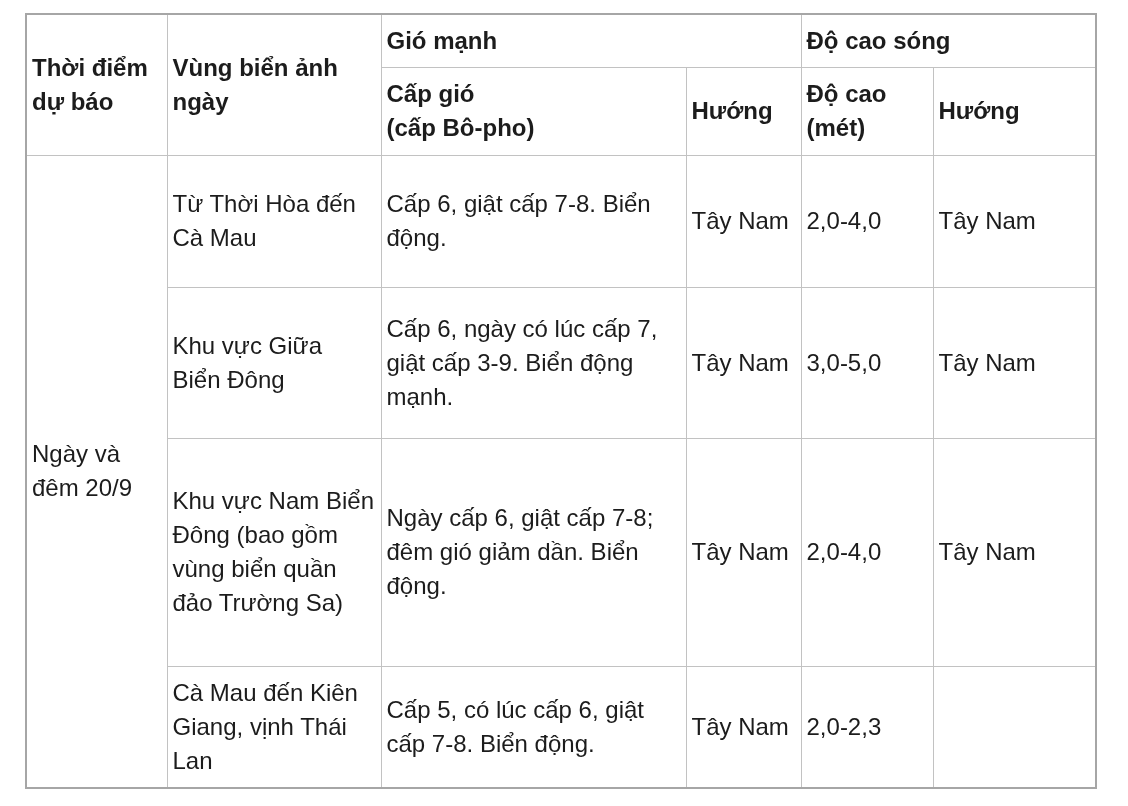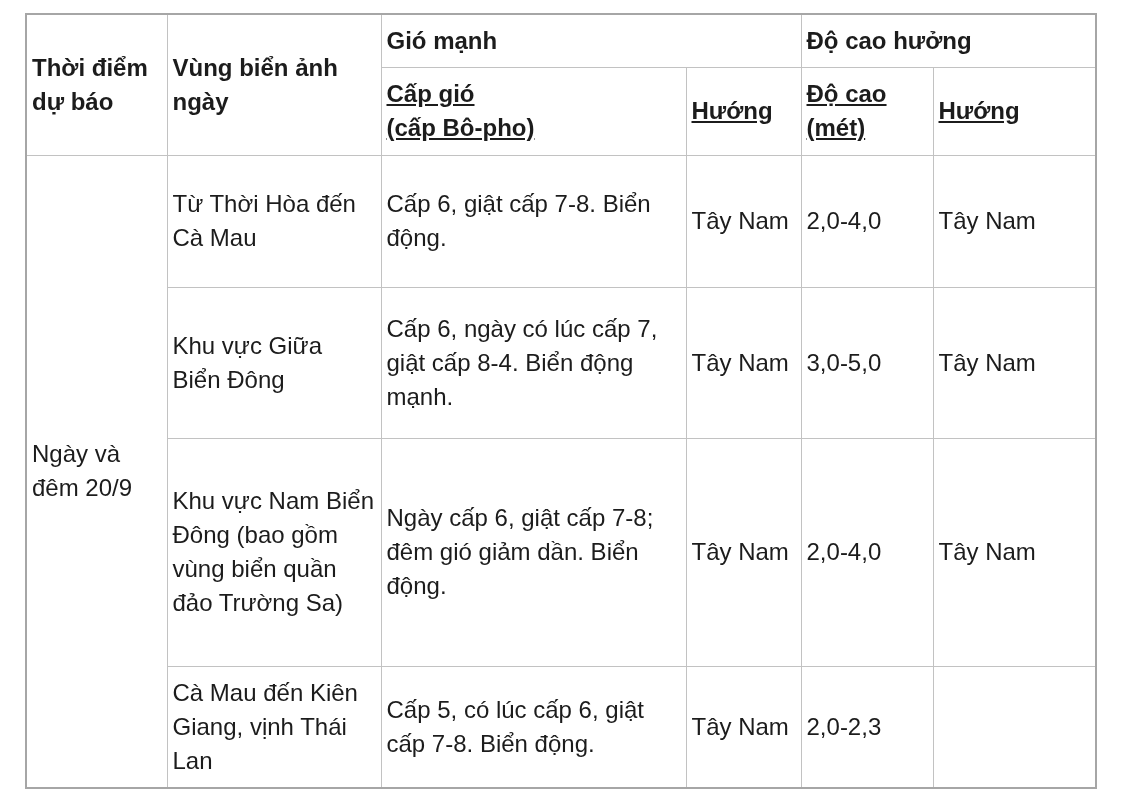--- a/index.html
+++ b/index.html
@@ -41,21 +41,21 @@
     padding: 1px 5px;
     font-size: 24px;
     line-height: 34px;
     font-weight: normal;
     white-space: pre-line;
     overflow: hidden;
   }
   table.forecast th { font-weight: bold; }
   td.period-cell { font-weight: bold; }
   tr.hrow-1 { height: 53px; }
-  tr.hrow-2 { height: 88px; text-decoration: underline; }
+  tr.hrow-2 { height: 88px; }
   tr.brow-1 { height: 132px; }
   tr.brow-2 { height: 151px; }
   tr.brow-3 { height: 228px; margin-top: 24px; }
   tr.brow-4 { height: 122px; }
 </style>
 </head>
 <body>
 
 <div class="table-wrap">
   <table class="forecast">
@@ -65,21 +65,21 @@
       <col style="width:305px">
       <col style="width:115px">
       <col style="width:132px">
       <col style="width:163px">
     </colgroup>
     <thead>
       <tr class="hrow-1">
         <th rowspan="2">Thời điểm dự báo</th>
         <th rowspan="2">Vùng biển ảnh ngày</th>
         <th colspan="2">Gió mạnh</th>
-        <th colspan="2">Độ cao hưởng</th>
+        <th colspan="2">Độ cao sóng</th>
       </tr>
       <tr class="hrow-2">
         <th>Cấp gió
 (cấp Bô-pho)</th>
         <th>Hướng</th>
         <th>Độ cao
 (mét)</th>
         <th>Hướng</th>
       </tr>
     </thead>
@@ -87,21 +87,21 @@
       <tr class="brow-1">
         <td rowspan="4" class="period-cell">Ngày và đêm 20/9</td>
         <td>Từ Thời Hòa đến Cà Mau</td>
         <td>Cấp 6, giật cấp 7-8. Biển động.</td>
         <td>Tây Nam</td>
         <td>2,0-4,0</td>
         <td>Tây Nam</td>
       </tr>
       <tr class="brow-2">
         <td>Khu vực Giữa Biển Đông</td>
-        <td>Cấp 6, ngày có lúc cấp 7, giật cấp 8-4. Biển động mạnh.</td>
+        <td>Cấp 6, ngày có lúc cấp 7, giật cấp 3-9. Biển động mạnh.</td>
         <td>Tây Nam</td>
         <td>3,0-5,0</td>
         <td>Tây Nam</td>
       </tr>
       <tr class="brow-3">
         <td>Khu vực Nam Biển Đông (bao gồm vùng biển quần đảo Trường Sa)</td>
         <td>Ngày cấp 6, giật cấp 7-8; đêm gió giảm dần. Biển động.</td>
         <td>Tây Nam</td>
         <td>2,0-4,0</td>
         <td>Tây Nam</td>

